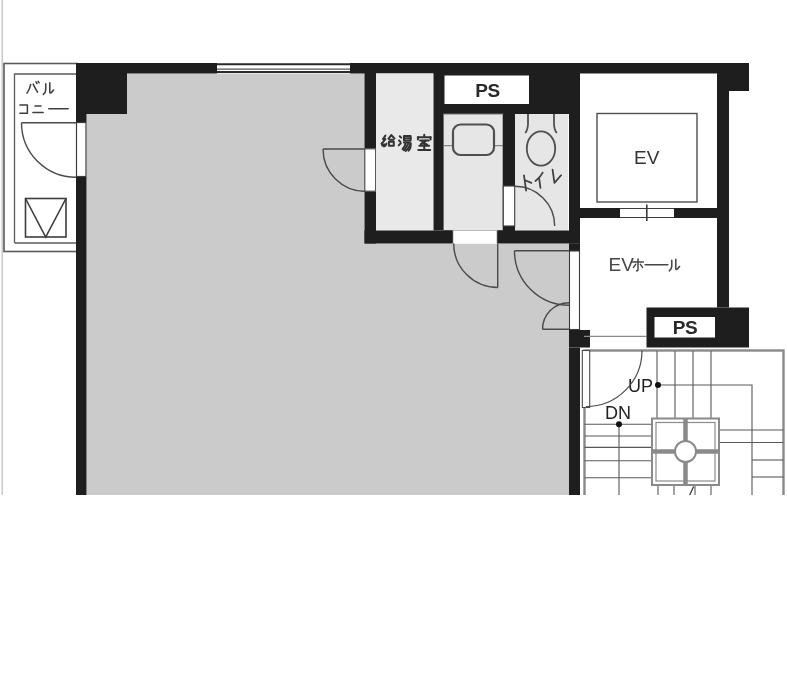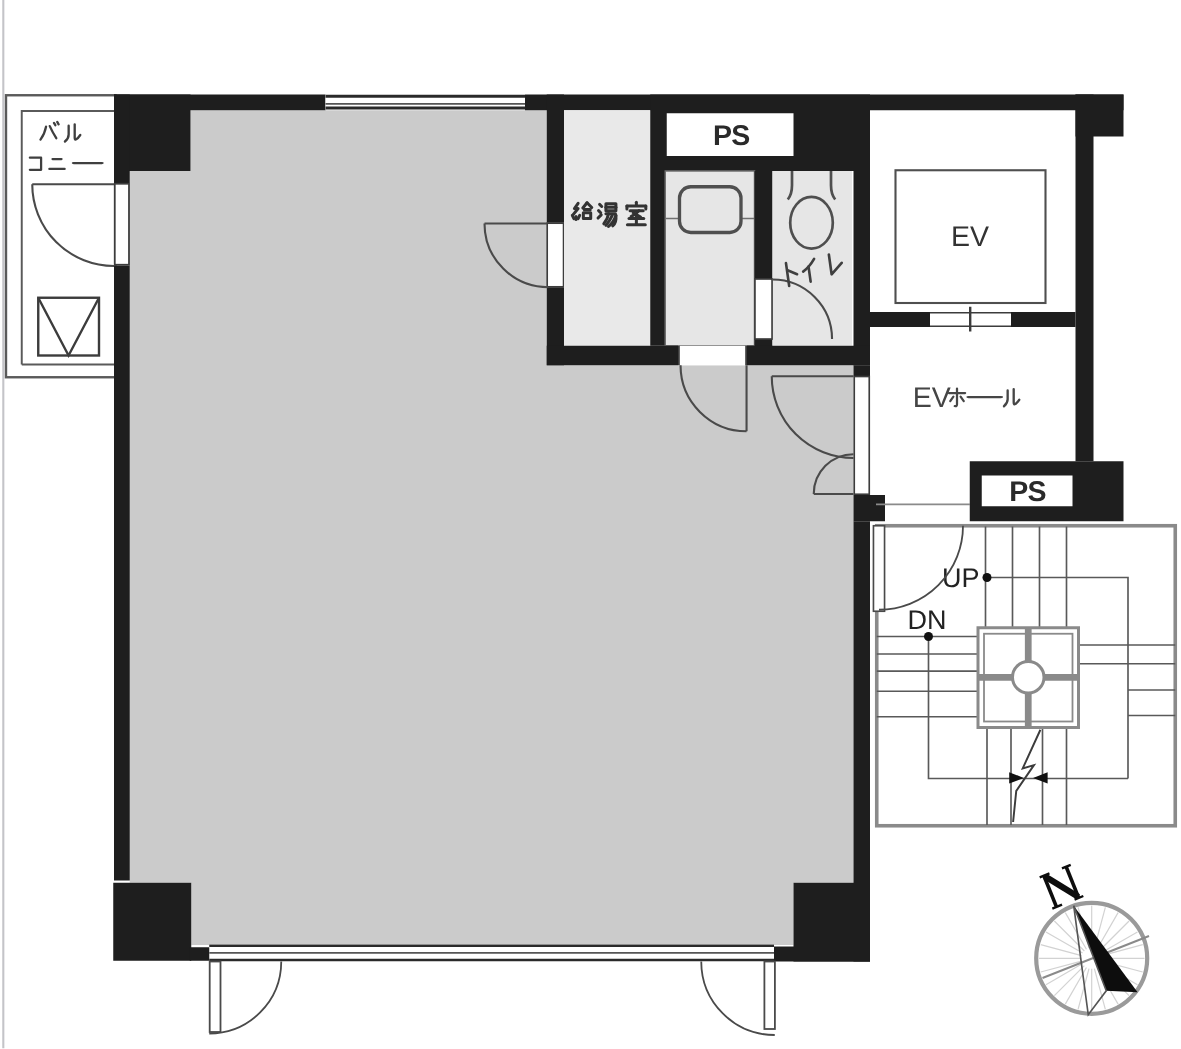--- a/index.html
+++ b/index.html
@@ -1,16 +1,16 @@
 <!DOCTYPE html>
 <html><head>
 <meta charset="utf-8">
 <style>
   html,body{margin:0;padding:0;background:#ffffff;}
-  #plan{position:relative;width:787px;height:699px;}
+  #plan{position:relative;width:787px;height:495px;}
   svg text{font-family:"Liberation Sans",sans-serif;}
 </style>
 </head>
 <body>
 <div id="plan">
 <svg width="787" height="699" viewBox="0 0 787 699">
 
 <rect x="0" y="0" width="787" height="699" fill="#ffffff"></rect>
 
 <line x1="2.2" y1="0" x2="2.2" y2="699" stroke="#c4c4c8" stroke-width="1.4"></line>

